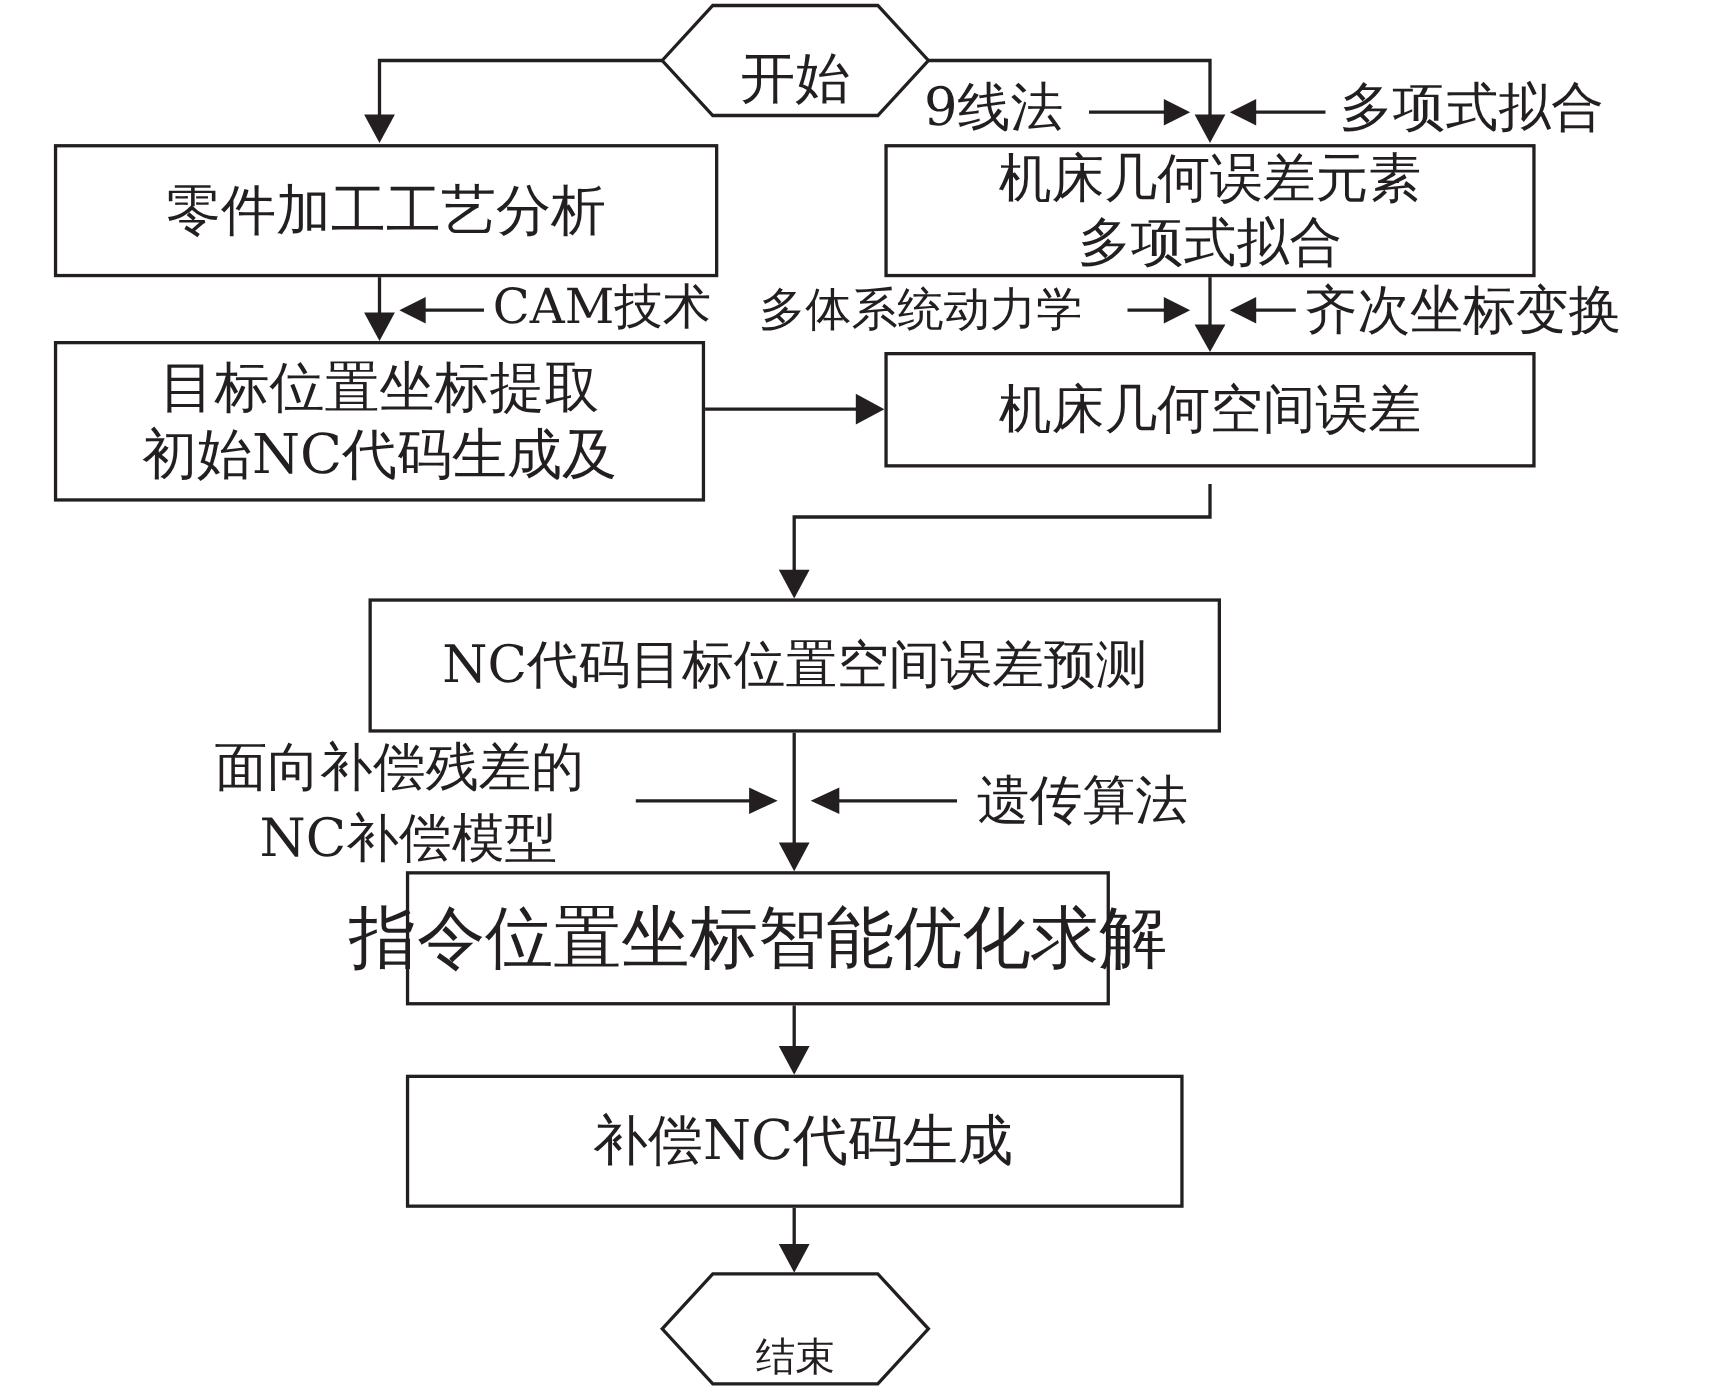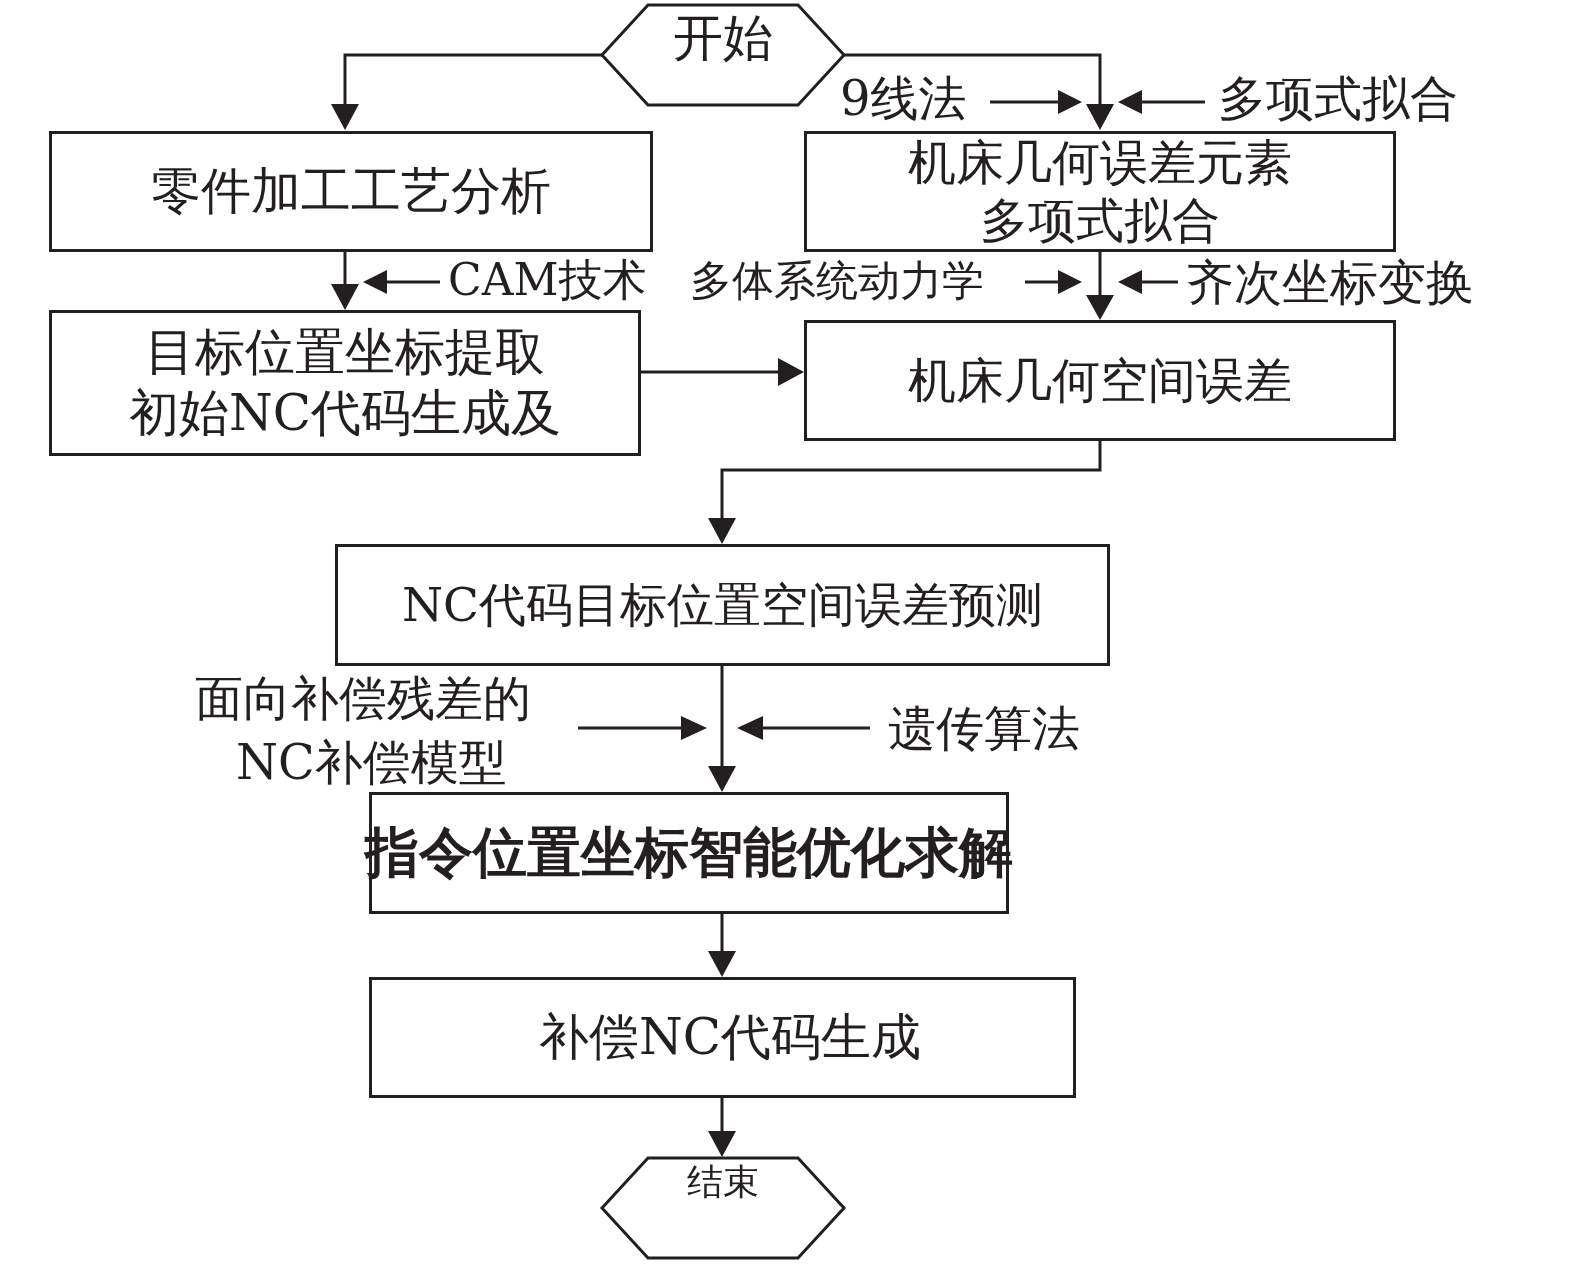--- a/index.html
+++ b/index.html
@@ -4,21 +4,21 @@
 <style>
   html, body { margin: 0; padding: 0; background: #ffffff; }
   body { width: 1575px; height: 1270px; position: relative; overflow: hidden;
          font-family: "DejaVu Serif", "Liberation Serif", serif; color: #231f20; }
   svg#flow { position: absolute; left: 0; top: 0; }
   .box { position: absolute; border: 3px solid #231f20; box-sizing: border-box;
          display: flex; flex-direction: column; align-items: center; justify-content: center;
          background: #fff; text-align: center; line-height: 1.22; }
   .box span { display: block; white-space: nowrap; }
   .txt { position: absolute; white-space: nowrap; line-height: 1; }
-  .term-label { position: absolute; display: flex; align-items: flex-start; justify-content: center; }
+  .term-label { position: absolute; display: flex; align-items: flex-end; justify-content: center; }
 </style>
 </head>
 <body>
 
 <svg id="flow" width="1575" height="1270" viewBox="0 0 1575 1270">
   <defs>
     <marker id="ah" viewBox="0 0 10 10" refX="10" refY="5" markerWidth="10" markerHeight="10" markerUnits="userSpaceOnUse" orient="auto">
       <path d="M0,0 L10,5 L0,10 z" fill="#231f20"></path>
     </marker>
   </defs>
@@ -93,29 +93,29 @@
 <div class="box" style="left:804px; top:131px; width:592px; height:121px; font-size:48px; line-height:1.2;">
   <span>机床几何误差元素</span>
   <span>多项式拟合</span>
 </div>
 
 <div class="box" style="left:49px; top:310px; width:592px; height:146px; font-size:50px;">
   <span>目标位置坐标提取</span>
   <span>初始NC代码生成及</span>
 </div>
 
-<div class="box" style="left:804px; top:320px; width:592px; height:121px; font-size:48px; line-height:1.2;">
+<div class="box" style="left:804px; top:320px; width:592px; height:105px; font-size:48px; line-height:1.2;">
   <span>机床几何空间误差</span>
 </div>
 
 <div class="box" style="left:335px; top:544px; width:775px; height:122px; font-size:47px;">
   <span>NC代码目标位置空间误差预测</span>
 </div>
 
-<div class="box" style="left:369px; top:792px; width:640px; height:122px; font-size:54px;font-weight:bold;">
+<div class="box" style="left:369px; top:792px; width:640px; height:122px; font-size:62px;">
   <span>指令位置坐标智能优化求解</span>
 </div>
 
 <div class="box" style="left:369px; top:977px; width:707px; height:121px; font-size:50px;padding-left:15px;">
   <span>补偿NC代码生成</span>
 </div>
 
 <div class="txt" style="left:840px; top:74px; font-size:48px;">9线法</div>
 <div class="txt" style="left:1218px; top:74px; font-size:48px;">多项式拟合</div>
 <div class="txt" style="left:448px; top:258px; font-size:44px;">CAM技术</div>

